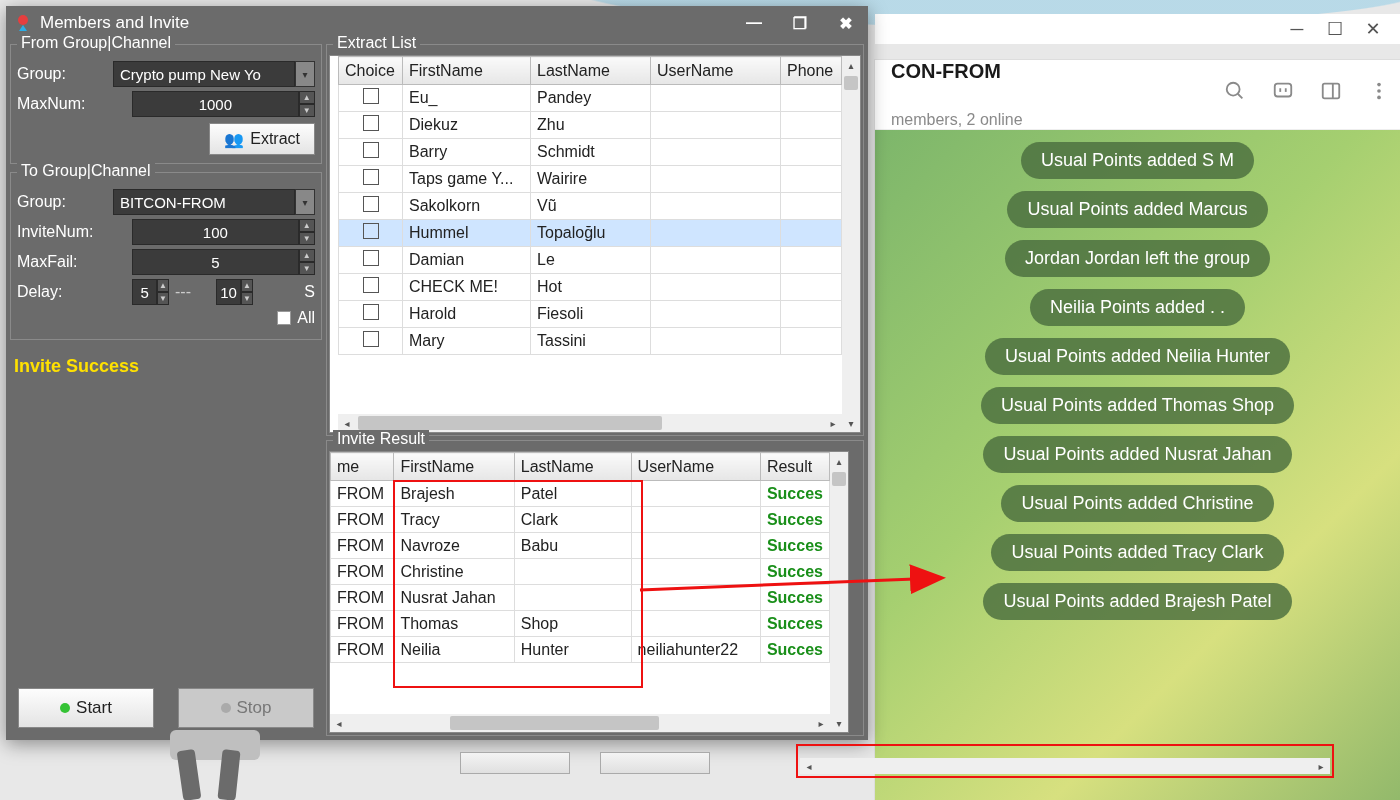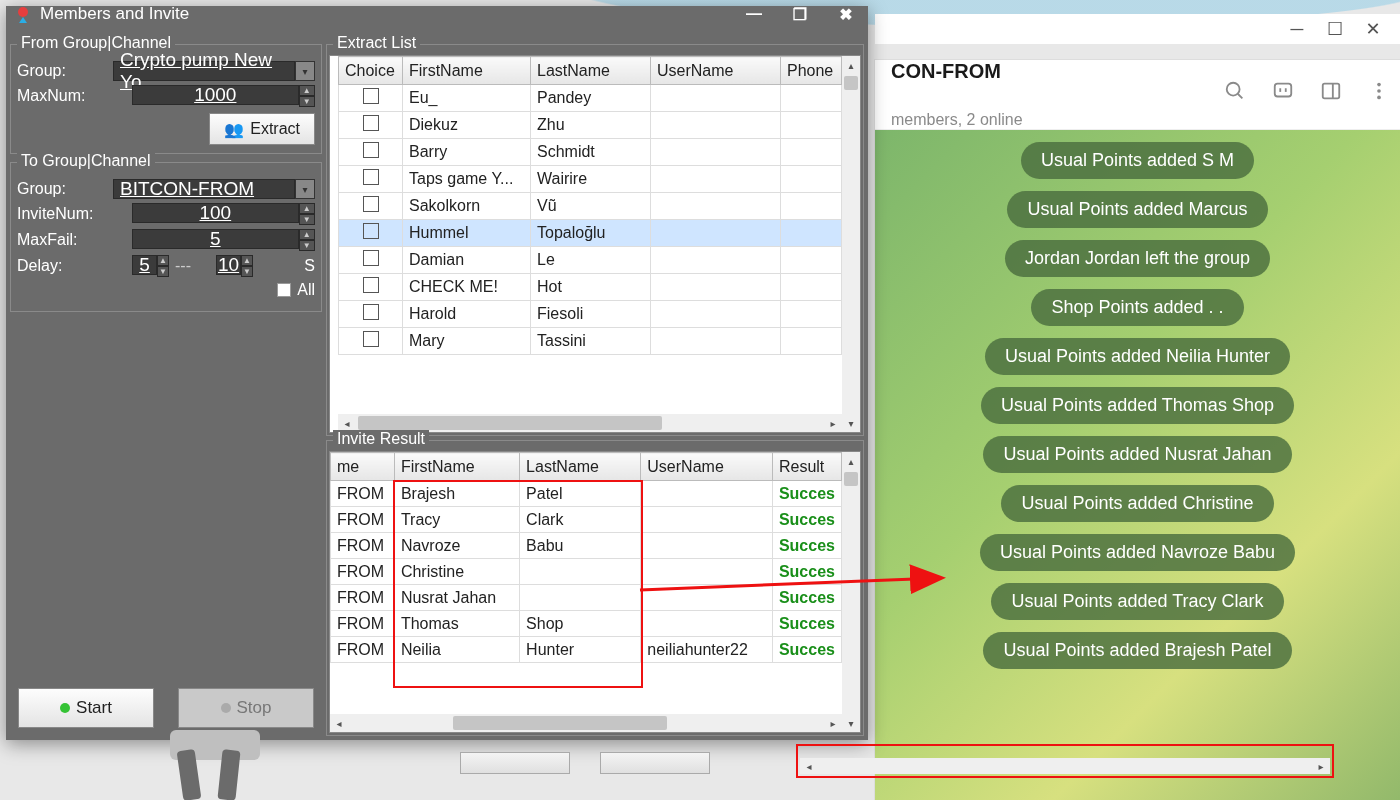--- a/index.html
+++ b/index.html
@@ -74,21 +74,21 @@
     position:absolute;
     left:6px; top:6px;
     width: 862px; height: 734px;
     background:#6b6b6b;
     box-shadow: 0 4px 18px rgba(0,0,0,0.4);
   }
   .app-titlebar {
     height: 34px;
     background:#6b6b6b;
     color:#fff;
-    display:flex; align-items:flex-end; padding:16px 8px;
+    display:flex; align-items:center; padding:16px 8px;
     font-size:17px;
   }
   .app-titlebar .logo { width:18px;height:18px; margin-right:8px; }
   .app-winctls { margin-left:auto; display:flex; gap:18px; }
   .app-winctls span { width:28px;height:20px;display:flex;align-items:center;justify-content:center;font-size:16px;font-weight:bold;color:#fff;}
   .app-body {
     display:flex; height: calc(100% - 34px);
     padding: 4px;
     gap:4px;
   }
@@ -101,24 +101,23 @@
   }
   .groupbox > .gb-title {
     position:absolute; top:-11px; left:6px;
     background:#6b6b6b; color:#fff; font-size:16px; padding:0 4px;
   }
   .form-row { display:flex; align-items:center; margin:4px 0; color:#fff; font-size:16px;}
   .form-row .label { width:96px; }
   .form-row .field { flex:1; }
   .dark-input {
     background:#3b3b3b; color:#fff; border:1px solid #2a2a2a;
-    height:20px; width:100%; font-size:19px; text-align:center;
+    height:26px; width:100%; font-size:15px; text-align:center;
     display:flex;align-items:center;justify-content:center;
     position:relative;
-    text-decoration:underline;
   }
   .dark-combo { text-align:left; padding:0 6px; justify-content:flex-start;}
   .spin-wrap { display:flex;padding-left:19px; }
   .spin-btns { width:18px; display:flex;flex-direction:column;}
   .spin-btns span{flex:1;background:#555;border:1px solid #2a2a2a;color:#ccc;font-size:8px;display:flex;align-items:center;justify-content:center;}
   .combo-btn { width:22px;background:#888;border:1px solid #333;display:flex;align-items:center;justify-content:center;color:#333;font-size:10px;}
   .btn {
     background: linear-gradient(#fdfdfd,#e4e4e4);
     border:1px solid #888; color:#222;
     height:32px; padding:0 14px; font-size:16px;
@@ -225,26 +224,25 @@
             <circle cx="12" cy="12" r="2"></circle>
             <circle cx="12" cy="19" r="2"></circle>
           </svg>
         </span>
     </div>
   </div>
   <div class="tg-body">
     <div class="tg-pill">Usual Points added S M</div>
     <div class="tg-pill">Usual Points added Marcus</div>
     <div class="tg-pill">Jordan Jordan left the group</div>
-    <div class="tg-pill">Shop Points added . .</div>
+    <div class="tg-pill">Neilia Points added . .</div>
     <div class="tg-pill">Usual Points added Neilia Hunter</div>
     <div class="tg-pill">Usual Points added Thomas Shop</div>
     <div class="tg-pill">Usual Points added Nusrat Jahan</div>
     <div class="tg-pill">Usual Points added Christine</div>
-    <div class="tg-pill">Usual Points added Navroze Babu</div>
     <div class="tg-pill">Usual Points added Tracy Clark</div>
     <div class="tg-pill">Usual Points added Brajesh Patel</div>
   </div>
 </div>
 
 <div class="app">
   <div class="app-titlebar">
     <span class="logo">
       <svg width="18" height="18" viewBox="0 0 18 18">
           <circle cx="9" cy="6" r="5" fill="#e53e3e"></circle>
@@ -337,20 +335,21 @@
             </div>
             <span style="margin-left:auto;">S</span>
           </div>
         </div>
         <div class="form-row" style="justify-content:flex-end;gap:6px;">
           <span class="checkbox"></span>
           <span>All</span>
         </div>
       </div>
 
+      <div class="status-text">Invite Success</div>
 
       <div class="start-stop-row">
         <button class="btn">
           <span class="dot-green"></span>
           <span>Start</span>
         </button>
         <button class="btn gray">
           <span class="dot-gray"></span>
           <span>Stop</span>
         </button>
@@ -464,21 +463,21 @@
           <div class="scroll-v">
             <span class="arrow">▴</span>
             <div class="track">
                 <div class="thumb" style="top:2px;height:14px;"></div>
               </div>
             <span class="arrow">▾</span>
           </div>
         </div>
       </div>
 
-      <div class="groupbox" style="height:296px; padding:10px 2px 2px 2px; display:flex;">
+      <div class="groupbox" style="height:296px; padding:10px 14px 2px 2px; display:flex;">
         <span class="gb-title">Invite Result</span>
         <div class="table-wrap" style="display:flex;flex-direction:row;">
           <div style="flex:1;overflow:hidden;display:flex;flex-direction:column;position:relative;">
             <table>
               <colgroup>
                   <col style="width:64px">
                   <col style="width:126px">
                   <col style="width:122px">
                   <col style="width:132px">
                   <col style="width:62px">

